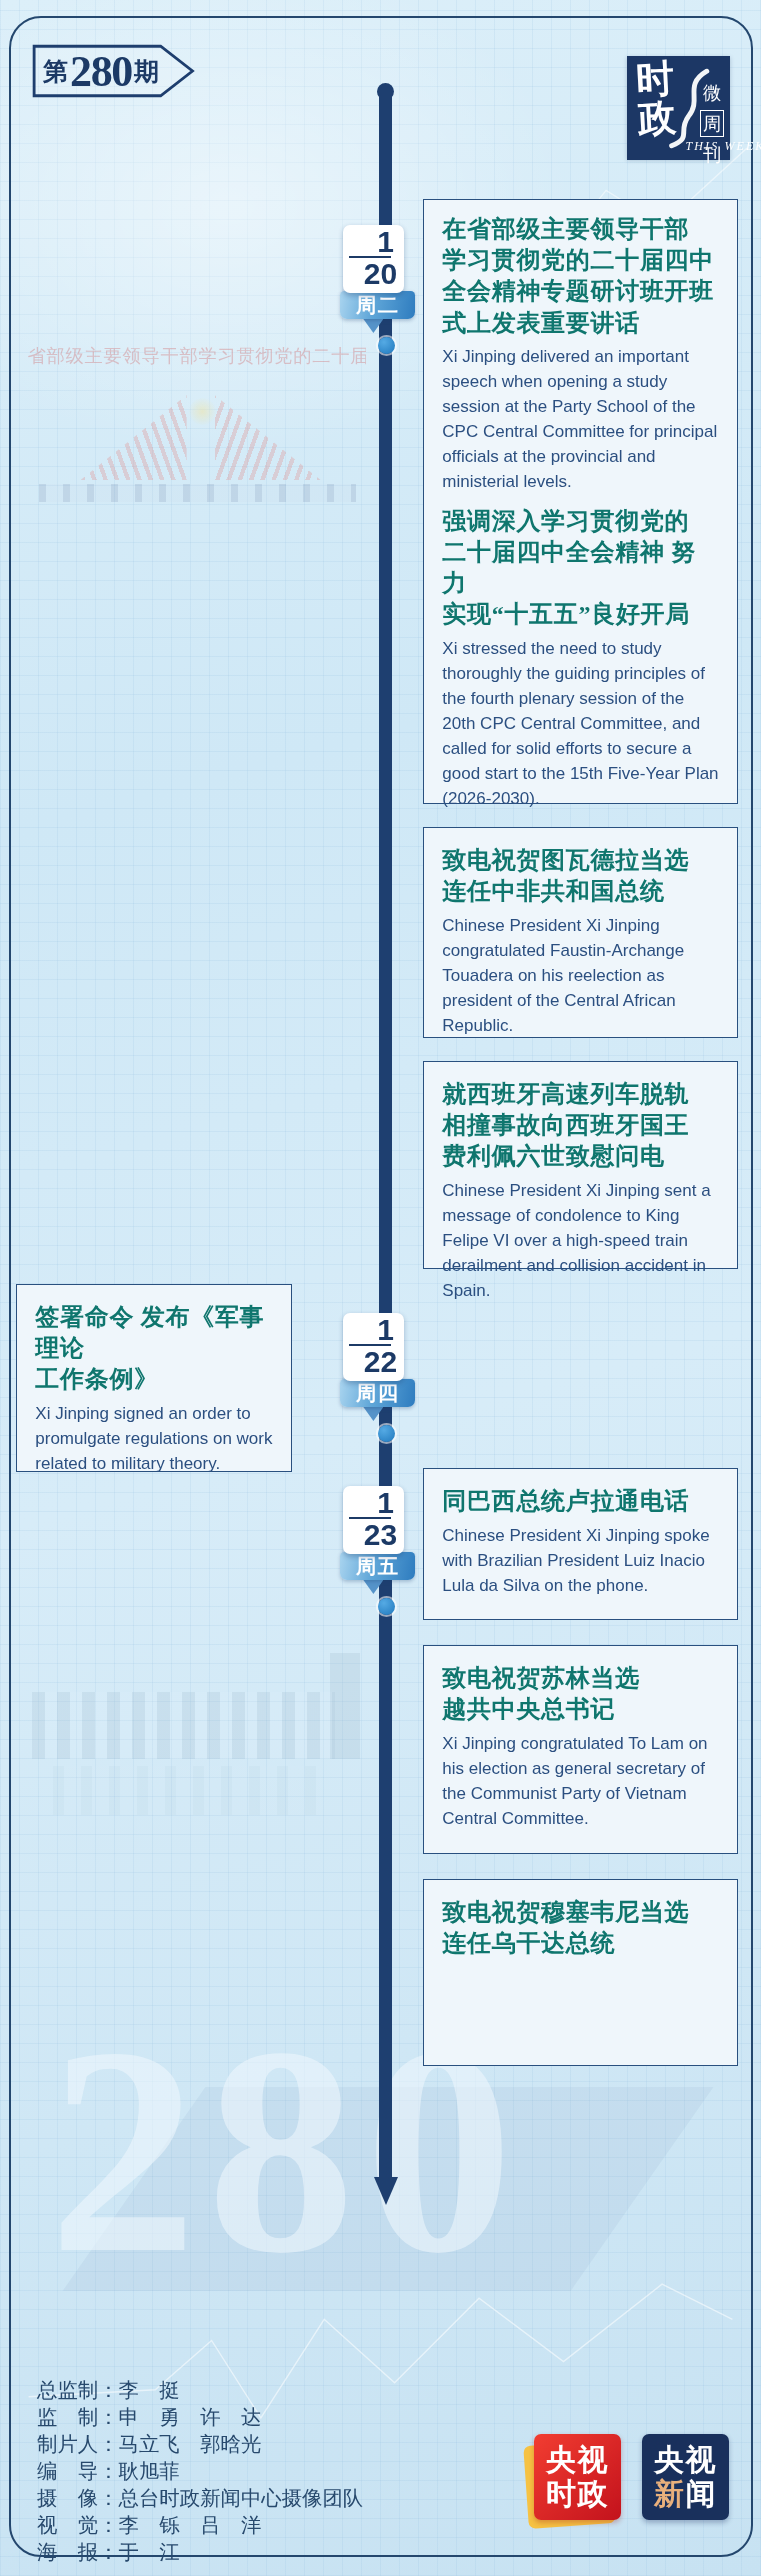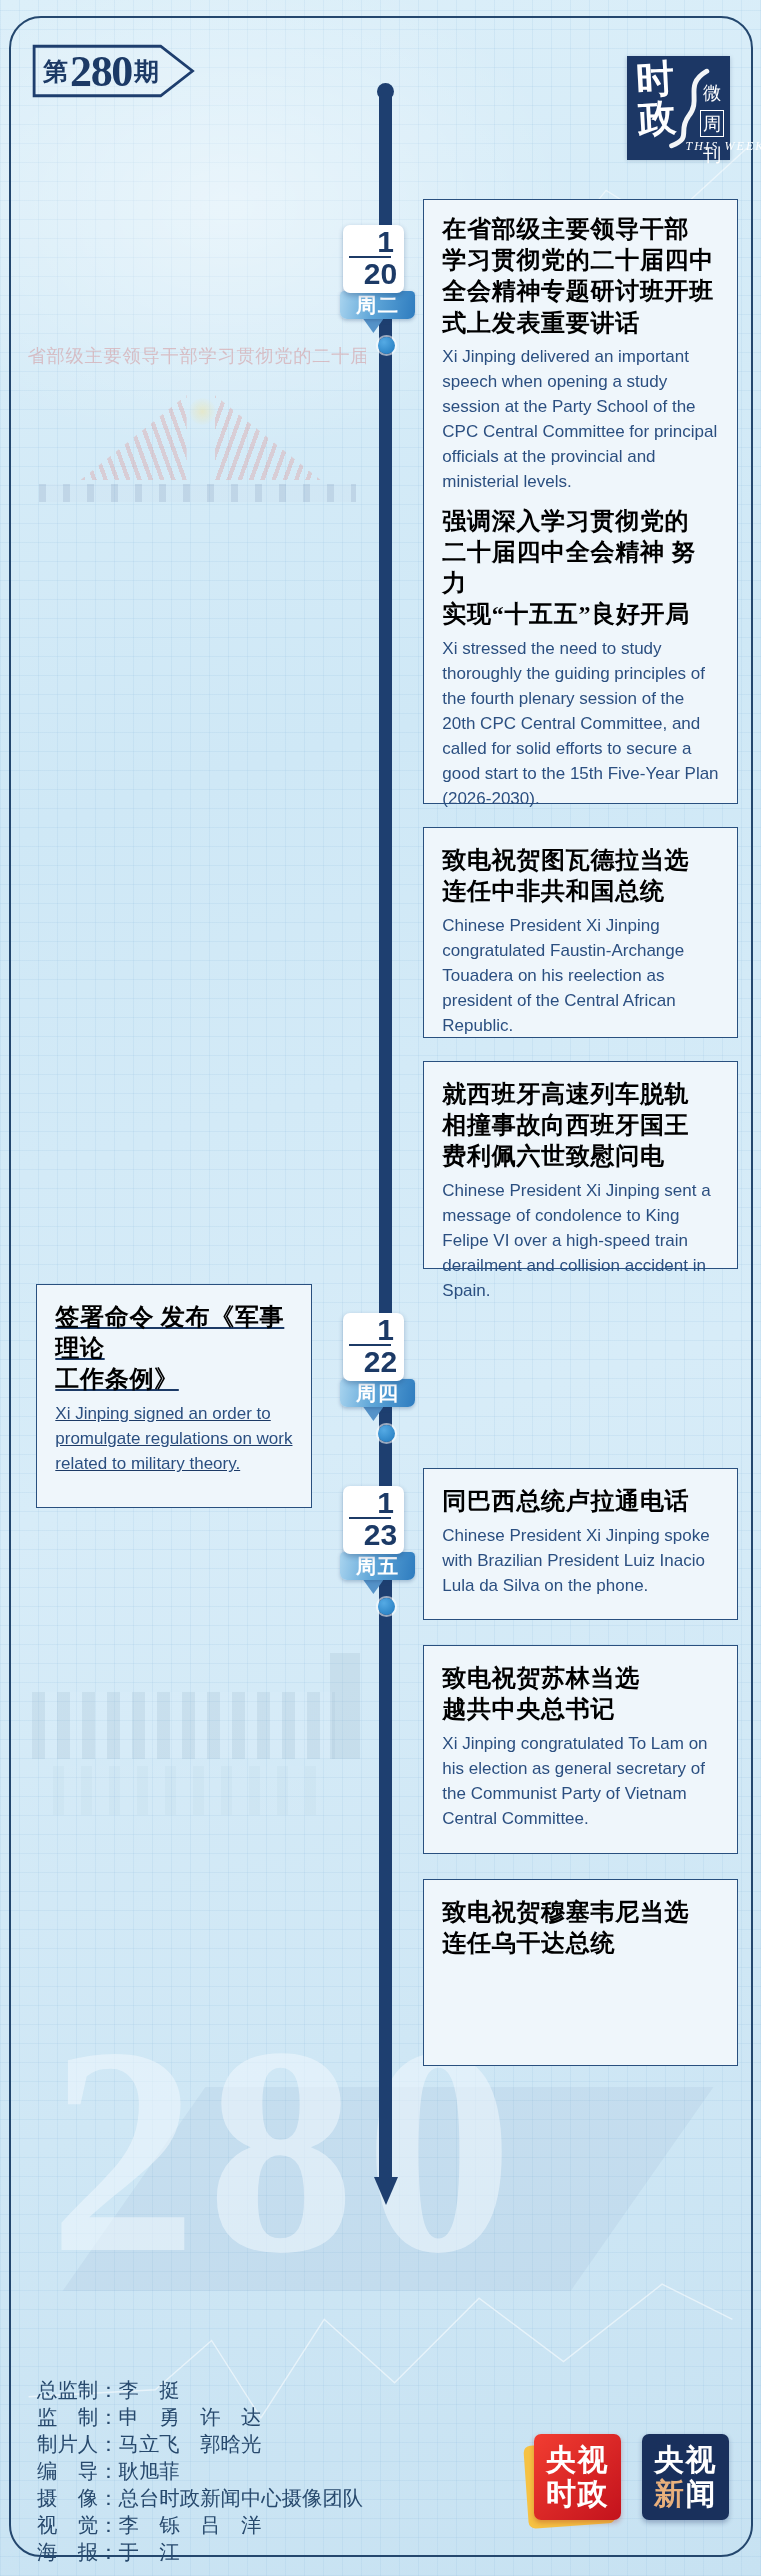--- a/index.html
+++ b/index.html
@@ -85,21 +85,21 @@
     box-shadow:0 1.4px 3.5px rgba(25,60,110,.25);}
   .m-pointer{position:absolute;left:20.4px;top:94px;width:20px;height:14px;background:#5593c9;
     clip-path:polygon(0 0,100% 0,50% 100%);}
   .m-dot{position:absolute;left:35px;top:112px;width:17px;height:17px;border-radius:50%;z-index:3;
     background:radial-gradient(circle at 35% 30%,#55aae4,#1f78bd);
     box-shadow:0 0 0 2.1px rgba(255,255,255,.55);}
 
   
   .card{position:absolute;background:#eff6fb;border:1.4px solid #29507f;box-sizing:border-box;
     padding:17px 18.3px;}
-  .card-title{font-family:"Liberation Serif",serif;font-weight:bold;color:#000000;
+  .card-title{font-family:"Liberation Serif",serif;font-weight:bold;color:#0f766e;
     font-size:24px;line-height:1.3;letter-spacing:0.7px;white-space:pre-line;}
   .card-body{margin-top:5.6px;font-size:17px;line-height:25px;color:#2b4f80;}
   .gap{margin-top:11.3px;}
 
   
   .credits{position:absolute;left:37px;top:2377px;font-size:20.4px;line-height:27px;color:#27496d;}
   .credits div{white-space:pre;}
 
   
   .flogo{position:absolute;width:87px;height:86px;border-radius:7px;display:flex;flex-direction:column;
@@ -224,21 +224,21 @@
     <div class="card-body">Chinese President Xi Jinping congratulated Faustin-Archange Touadera on his reelection as president of the Central African Republic.</div>
   </div>
 
   <div class="card" style="left:423px;top:1061px;width:315px;height:208px;">
     <div class="card-title">就西班牙高速列车脱轨
 相撞事故向西班牙国王
 费利佩六世致慰问电</div>
     <div class="card-body">Chinese President Xi Jinping sent a message of condolence to King Felipe VI over a high-speed train derailment and collision accident in Spain.</div>
   </div>
 
-  <div class="card" style="left:36px;top:1284px;width:276px;height:224px;text-decoration:underline;">
+  <div class="card" style="left:16px;top:1284px;width:276px;height:188px;">
     <div class="card-title">签署命令 发布《军事理论
 工作条例》</div>
     <div class="card-body">Xi Jinping signed an order to promulgate regulations on work related to military theory.</div>
   </div>
 
   <div class="card" style="left:423px;top:1468px;width:315px;height:152px;">
     <div class="card-title">同巴西总统卢拉通电话</div>
     <div class="card-body">Chinese President Xi Jinping spoke with Brazilian President Luiz Inacio Lula da Silva on the phone.</div>
   </div>
 

